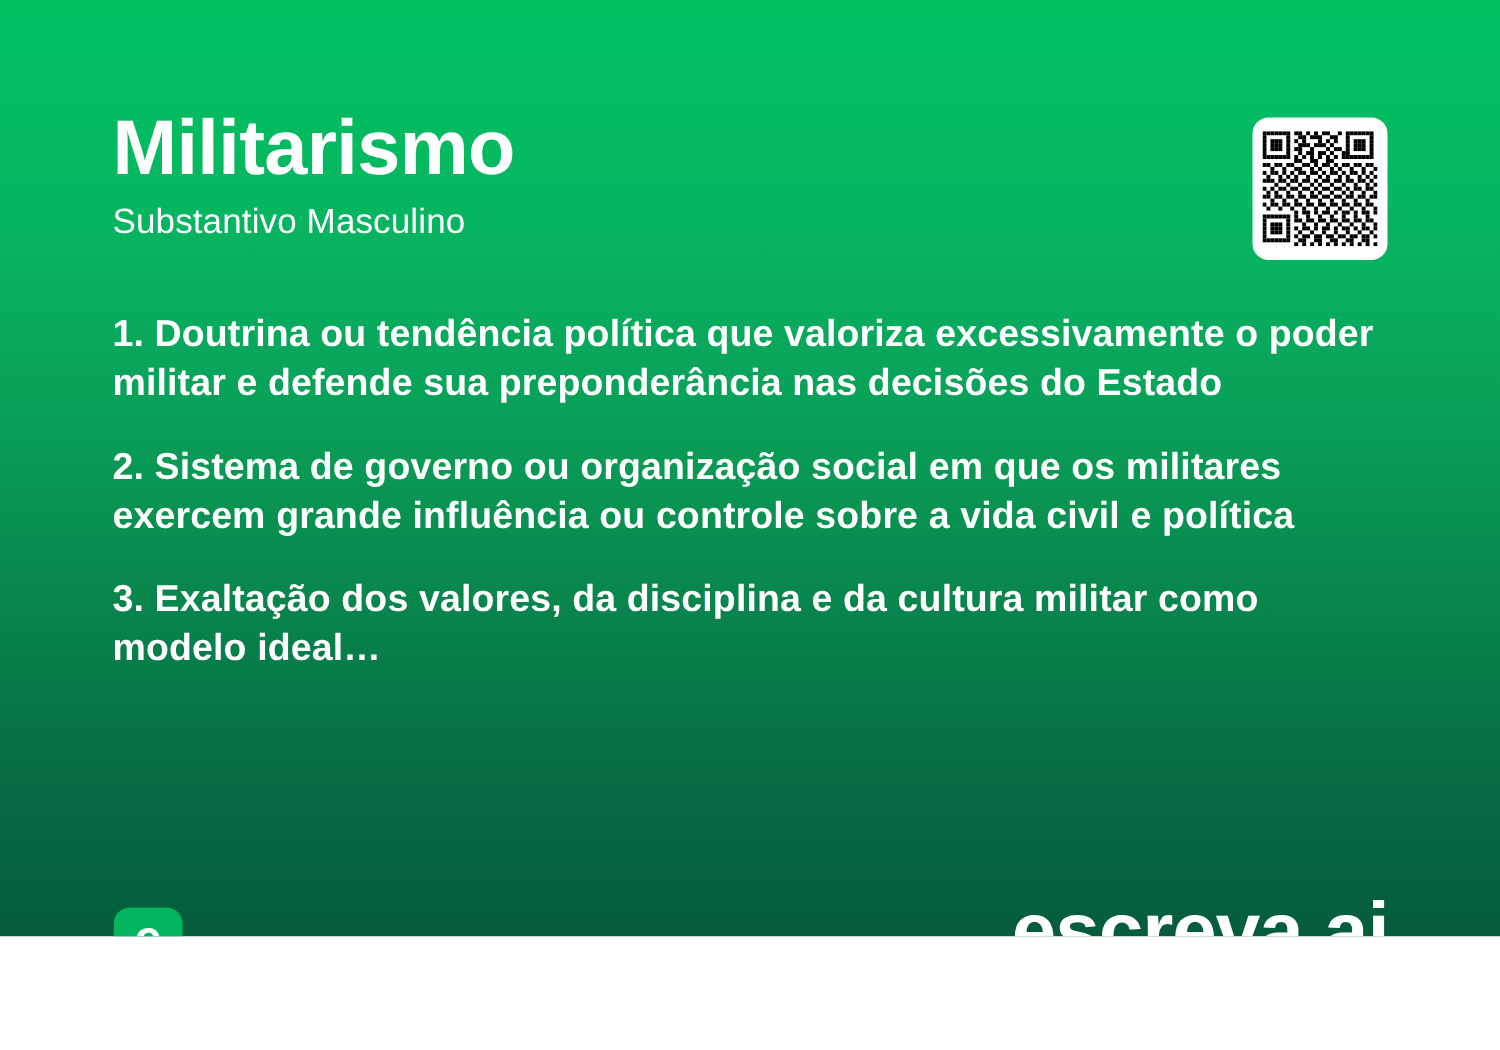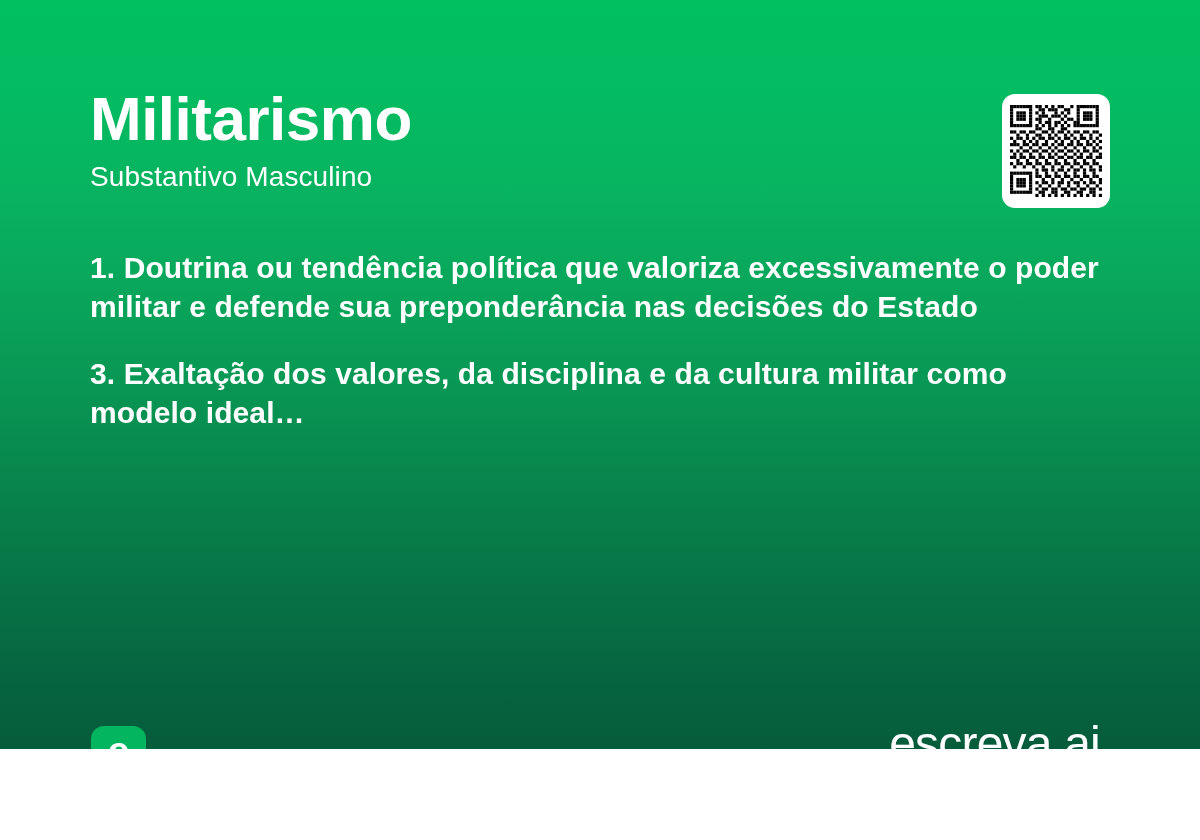--- a/index.html
+++ b/index.html
@@ -110,26 +110,26 @@
   #footer-logo-letter {
     color: #ffffff;
     font-size: 40px;
     line-height: 40px;
     font-weight: 700;
     position: relative;
     top: -2px;
   }
   #brand-wordmark {
     position: absolute;
-    right: 100px;
+    right: 89px;
     top: 716px;
     color: #ffffff;
-    font-size: 48px;
+    font-size: 64px;
     line-height: 56px;
-    font-weight: 400;
+    font-weight: 700;
     letter-spacing: -0.8px;
   }
 </style>
 </head>
 <body>
 
 <div id="card">
 
   <div id="header">
     <h1 id="word-title">Militarismo</h1>
@@ -560,20 +560,21 @@
           <rect x="22" y="28" width="1" height="1"></rect>
           <rect x="24" y="28" width="1" height="1"></rect>
           <rect x="26" y="28" width="1" height="1"></rect>
           <rect x="28" y="28" width="1" height="1"></rect>
         </g>
     </svg>
   </div>
 
   <div id="definitions">
     <p class="definition">1. Doutrina ou tendência política que valoriza excessivamente o poder militar e defende sua preponderância nas decisões do Estado</p>
+    <p class="definition">2. Sistema de governo ou organização social em que os militares exercem grande influência ou controle sobre a vida civil e política</p>
     <p class="definition">3. Exaltação dos valores, da disciplina e da cultura militar como modelo ideal…</p>
   </div>
 
   <div id="footer-logo">
     <span id="footer-logo-letter">e</span>
   </div>
 
   <div id="brand-wordmark">escreva.ai</div>
 
 </div>

